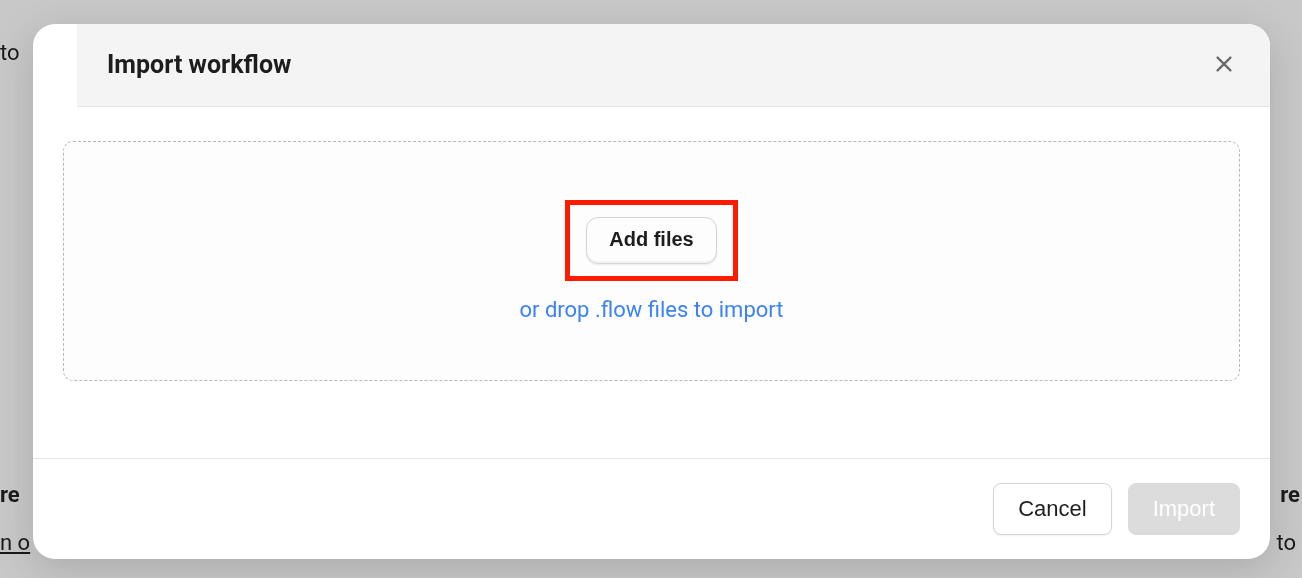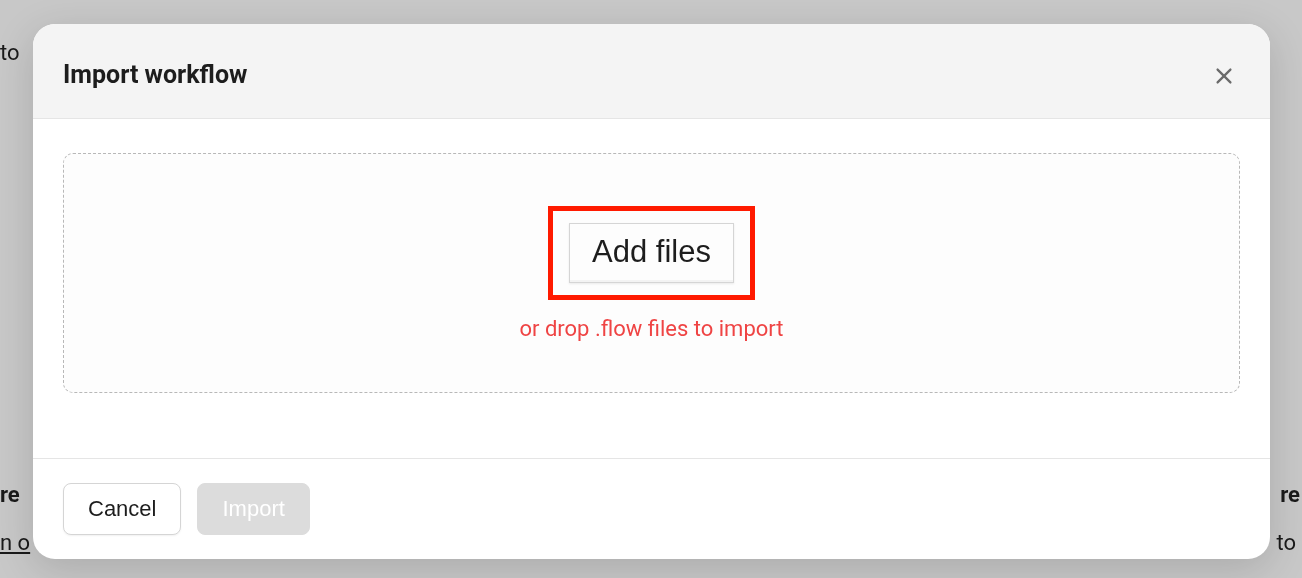--- a/index.html
+++ b/index.html
@@ -35,24 +35,25 @@
       background: #ffffff;
       border-radius: 22px;
       box-shadow: 0 10px 40px rgba(0,0,0,0.15);
       display: flex;
       flex-direction: column;
       overflow: hidden;
     }
     .modal-header {
       background: #f4f4f4;
       border-bottom: 1px solid #e5e5e5;
-      padding: 36px 30px 26px 30px;
+      padding: 24px 30px 26px 30px;
       display: flex;
-      align-items: flex-start;
+      align-items: center;
       justify-content: space-between;
+      margin-left: 44px;
     }
     .modal-title {
       font-size: 25px;
       font-weight: 700;
       color: #1d1d1d;
     }
     .close-btn {
       width: 32px;
       height: 32px;
       display: flex;
@@ -85,35 +86,36 @@
       gap: 16px;
     }
     .highlight-box {
       border: 5px solid #ff1a00;
       padding: 12px 16px;
       display: inline-block;
     }
     .add-files-btn {
       background: #fdfdfd;
       border: 1px solid #d5d5d5;
-      border-radius: 0;
+      border-radius: 12px;
       padding: 10px 22px 12px 22px;
-      font-size: 31px;
-      font-weight: 400;
+      font-size: 20px;
+      font-weight: 700;
       color: #1d1d1d;
       cursor: pointer;
       box-shadow: 0 1px 2px rgba(0,0,0,0.08), inset 0 -2px 0 rgba(0,0,0,0.04);
     }
     .drop-hint {
       font-size: 22px;
-      color: #ef4444;
+      color: #3b82f6;
     }
     .modal-footer {
       padding: 24px 30px 24px 30px;
       display: flex;
+      justify-content: flex-end;
       gap: 16px;
     }
     .btn {
       border-radius: 8px;
       padding: 12px 24px;
       font-size: 22px;
       font-weight: 500;
       cursor: pointer;
     }
     .btn-cancel {

